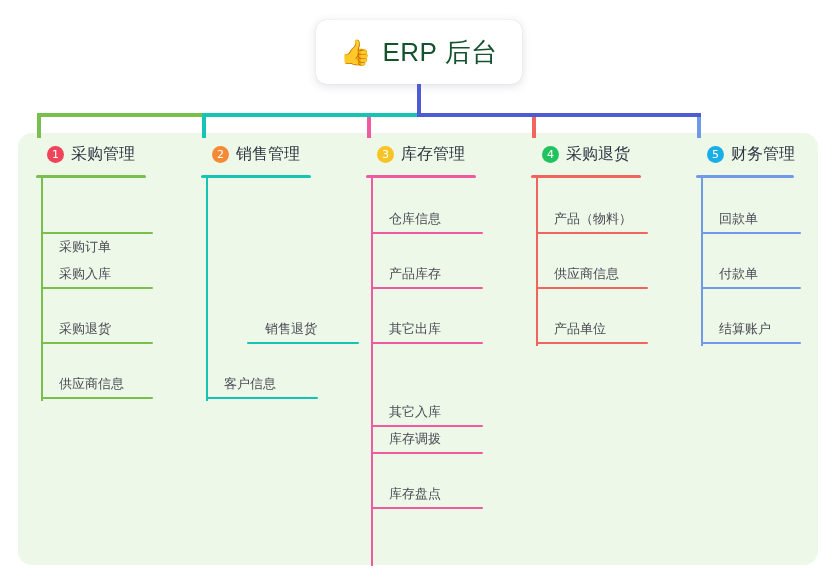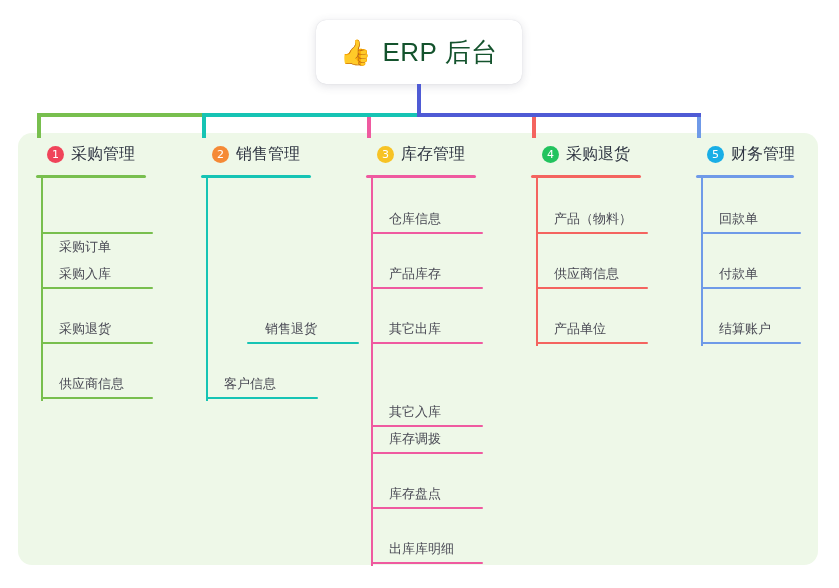--- a/index.html
+++ b/index.html
@@ -139,24 +139,20 @@
           <div class="leaf-rule" style="left: 0px; top: 22px; width: 112px; background: rgb(239, 90, 160);"></div>
         </div>
         <div class="leaf" style="left: 5px; top: 289px; width: 122px; height: 28px;">
           <div class="leaf-label" style="left: 18px; top: 0px;">库存调拨</div>
           <div class="leaf-rule" style="left: 0px; top: 22px; width: 112px; background: rgb(239, 90, 160);"></div>
         </div>
         <div class="leaf" style="left: 5px; top: 344px; width: 122px; height: 28px;">
           <div class="leaf-label" style="left: 18px; top: 0px;">库存盘点</div>
           <div class="leaf-rule" style="left: 0px; top: 22px; width: 112px; background: rgb(239, 90, 160);"></div>
         </div>
-        <div class="leaf" style="left: 5px; top: 399px; width: 122px; height: 28px;">
-          <div class="leaf-label" style="left: 18px; top: 0px;">出库库明细</div>
-          <div class="leaf-rule" style="left: 0px; top: 22px; width: 112px; background: rgb(239, 90, 160);"></div>
-        </div>
       </div>
       <div class="col" style="left: 531px; width: 150px;">
         <div class="col-head">
           <span class="badge" style="background: rgb(34, 195, 94);">4</span>
           <span class="col-title">采购退货</span>
         </div>
         <div class="head-rule" style="top: 34px; width: 110px; background: rgb(244, 100, 95);"></div>
         <div class="spine" style="left: 5px; top: 34px; height: 171px; background: rgb(244, 100, 95);"></div>
         <div class="leaf" style="left: 5px; top: 69px; width: 122px; height: 28px;">
           <div class="leaf-label" style="left: 18px; top: 0px;">产品（物料）</div>

